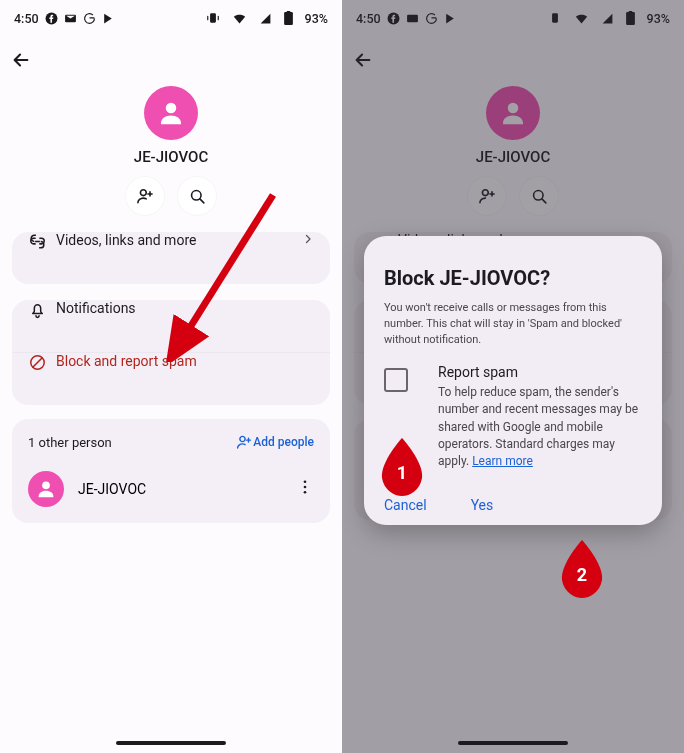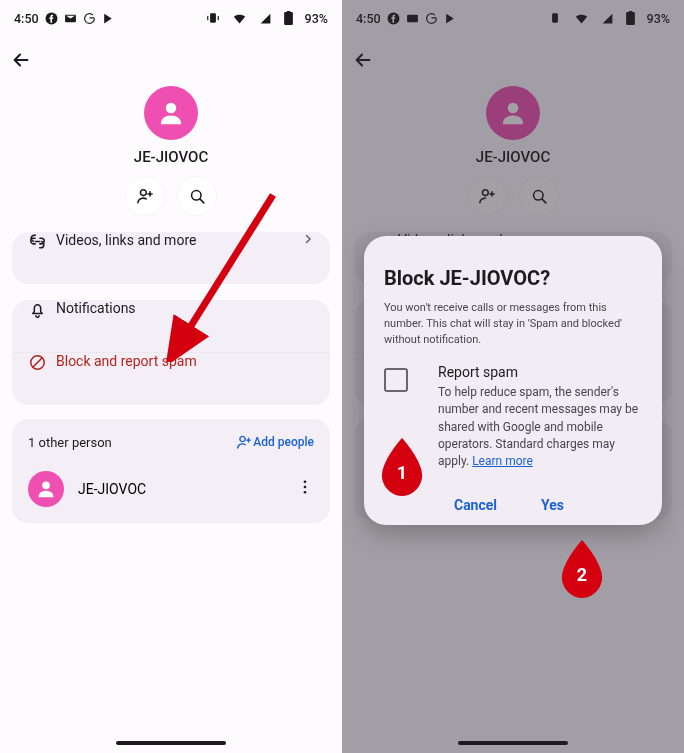--- a/index.html
+++ b/index.html
@@ -45,21 +45,21 @@
   
   .dialog{position:absolute;left:22px;right:22px;top:236px;background:#f2ecf4;border-radius:22px;padding:20px 20px 12px;box-shadow:0 8px 24px rgba(0,0,0,0.25)}
   .dlg-title{font-size:20px;color:#1d1b20;margin:10px 0 10px}
   .dlg-body{font-size:11px;color:#4a454e;line-height:1.45}
   .report{display:flex;gap:30px;margin-top:16px}
   .chk{width:20px;height:20px;border:2px solid #6b646f;border-radius:3px;margin-top:4px;flex:0 0 auto}
   .report .rt{flex:1}
   .rtitle{font-size:14px;color:#1d1b20;margin-bottom:4px}
   .rbody{font-size:12px;color:#4a454e;line-height:1.45}
   .learn{color:#1b62d6;text-decoration:underline}
-  .dlg-actions{display:flex;justify-content:center;gap:44px;margin-top:26px;padding-right:8px;font-size:14px;font-weight:700;color:#1b62d6}
+  .dlg-actions{display:flex;justify-content:flex-start;gap:44px;margin-top:26px;padding-right:8px;font-size:14px;font-weight:400;color:#1b62d6}
   
   .arrow-svg{position:absolute;left:158px;top:187px;pointer-events:none}
   
   .callout{position:absolute;width:44px;height:56px;}
   .callout svg{display:block}
   .callout .num{position:absolute;left:0;right:0;top:24px;text-align:center;color:#fff;font-weight:700;font-size:18px}
 </style>
 </head>
 <body>
 <div class="stage">

